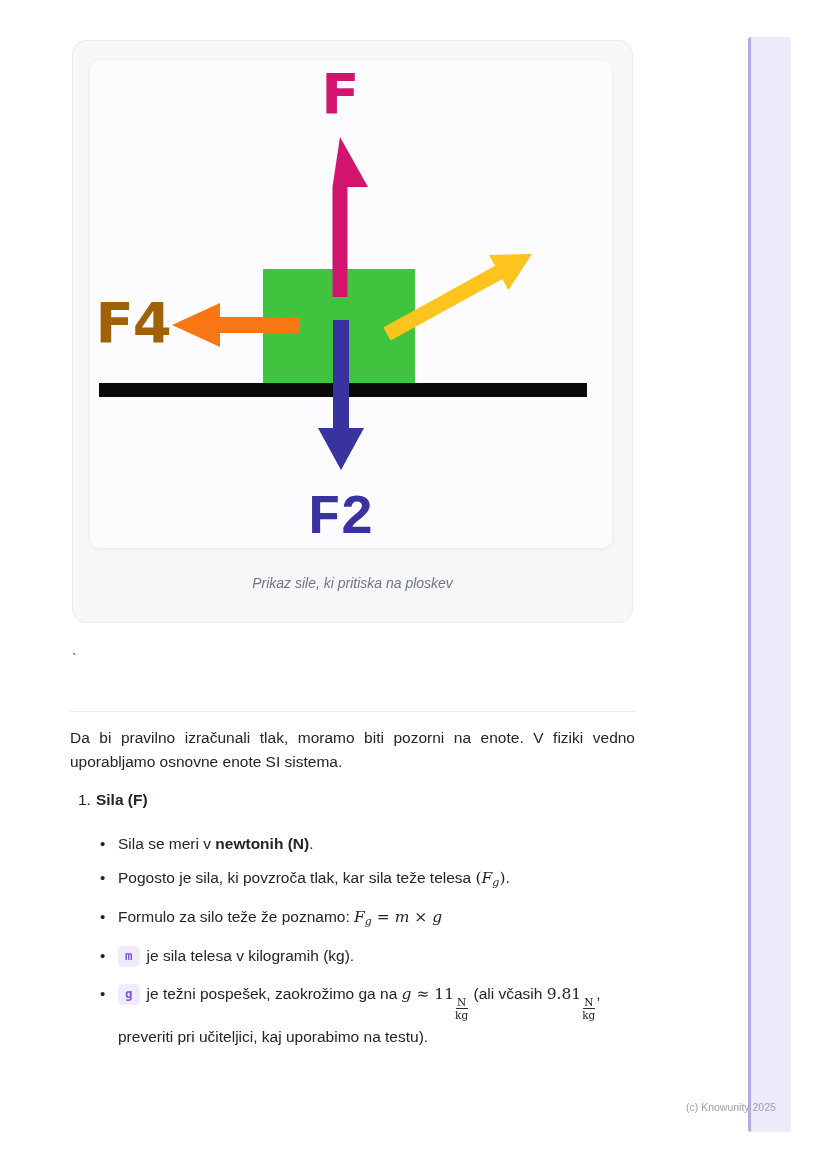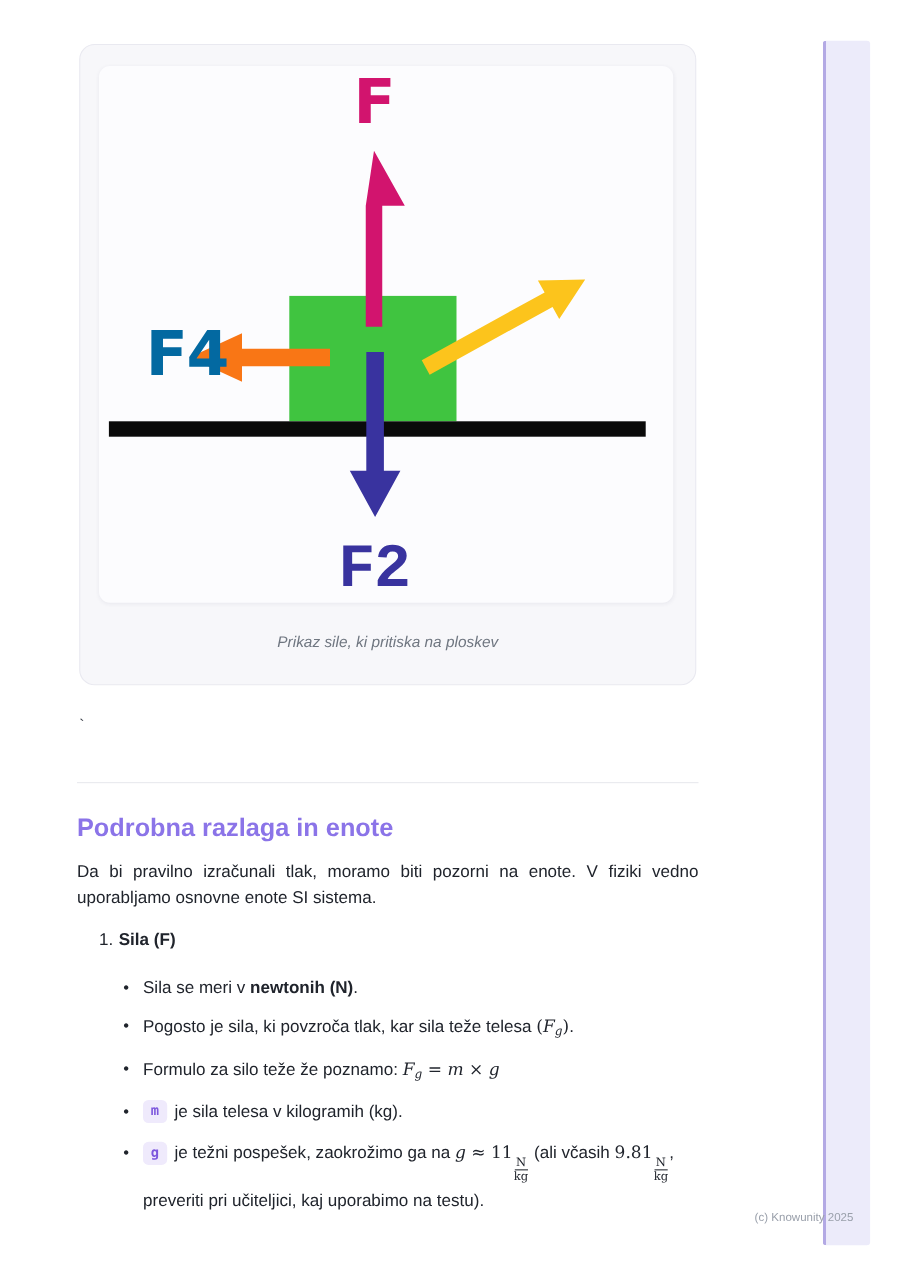--- a/index.html
+++ b/index.html
@@ -41,21 +41,21 @@
   .stray { margin:28px 0 0 2px; height:18px; font-size:14px; color:#3a3f48; }
   .divider { margin:42px 0 0 0; border:0; border-top:1px solid #e8e9ee; height:0; }
   h2.section-heading {
     margin:25px 0 0 0; font-size:23px; line-height:30px; font-weight:bold;
   }
   p.intro {
     margin:14px 0 0 0; font-size:15.5px; line-height:24px;
     text-align:justify;
   }
 
-  .olist { margin-top:14px;margin-left:12px; }
+  .olist { margin-top:14px; }
   .oitem-header { font-size:15.5px; line-height:24px; padding-left:8px; }
   .oitem-header b { font-weight:bold; }
   .onum { margin-right:5px; }
   .ulist { margin-top:20px; padding-left:30px; }
   .urow { display:flex; margin-bottom:10px; font-size:15.5px; line-height:24px; }
   .urow.tall { line-height:31px; margin-bottom:0; }
   .udot { width:18px; flex:none; font-size:15px; }
   .ucontent { flex:1; }
   .oitem2 { margin-top:14px; }
 
@@ -101,31 +101,30 @@
     <div class="figure-panel">
       <svg class="diagram" viewBox="0 0 522 488">
         <rect x="173" y="209" width="152" height="114" style="fill: rgb(64, 196, 64);"></rect>
         <rect x="9" y="323" width="488" height="14" style="fill: rgb(10, 10, 10);"></rect>
         <path d="M250,77 L278,127 L257.5,127 L257.5,237 L242.5,237 L242.5,127 Z" style="fill: rgb(210, 20, 110);"></path>
         <path d="M251,410 L228,368 L243,368 L243,260 L259,260 L259,368 L274,368 Z" style="fill: rgb(57, 51, 159);"></path>
         <path d="M82,265 L130,243 L130,257 L210,257 L210,273 L130,273 L130,287 Z" style="fill: rgb(249, 118, 21);"></path>
         <path d="M442,194 L418.4,229.9 L412.3,219 L300.6,280.6 L293.4,267.4 L405.1,205.8 L399,194.9 Z" style="fill: rgb(252, 196, 28);"></path>
       </svg>
       <div class="big-label lbl-f" style="color: rgb(210, 20, 110);">F</div>
-      <div class="big-label lbl-f4" style="color: #0369a1; margin-left: 37px;">F4</div>
+      <div class="big-label lbl-f4" style="color: #a16207;">F4</div>
       <div class="big-label lbl-f2" style="color: rgb(57, 51, 159);">F2</div>
     </div>
     <div class="figure-caption">Prikaz sile, ki pritiska na ploskev</div>
   </div>
 
   <div class="stray">`</div>
 
   <hr class="divider">
 
-  <h2 class="section-heading" style="color: rgb(139, 116, 232);">Podrobna razlaga in enote</h2>
 
   <p class="intro">Da bi pravilno izračunali tlak, moramo biti pozorni na enote. V fiziki vedno uporabljamo osnovne enote SI sistema.</p>
 
   <div class="olist">
 
     <div>
       <div class="oitem-header">
         <span class="onum">1.</span><b>Sila (F)</b>
       </div>
 

